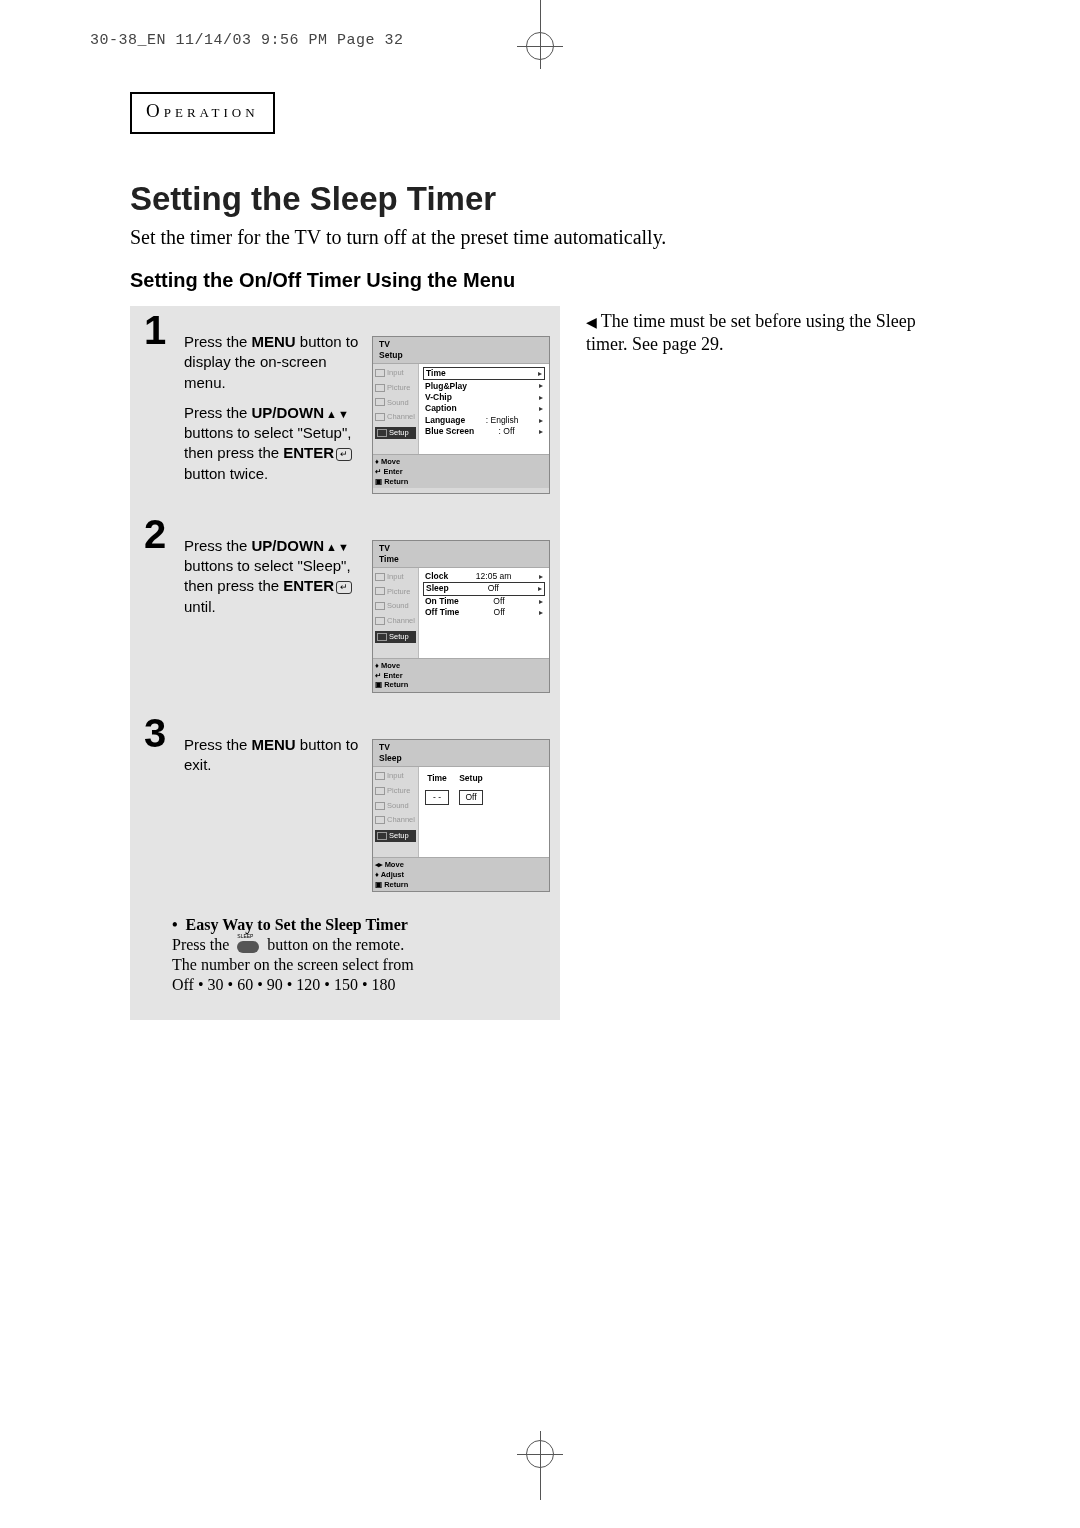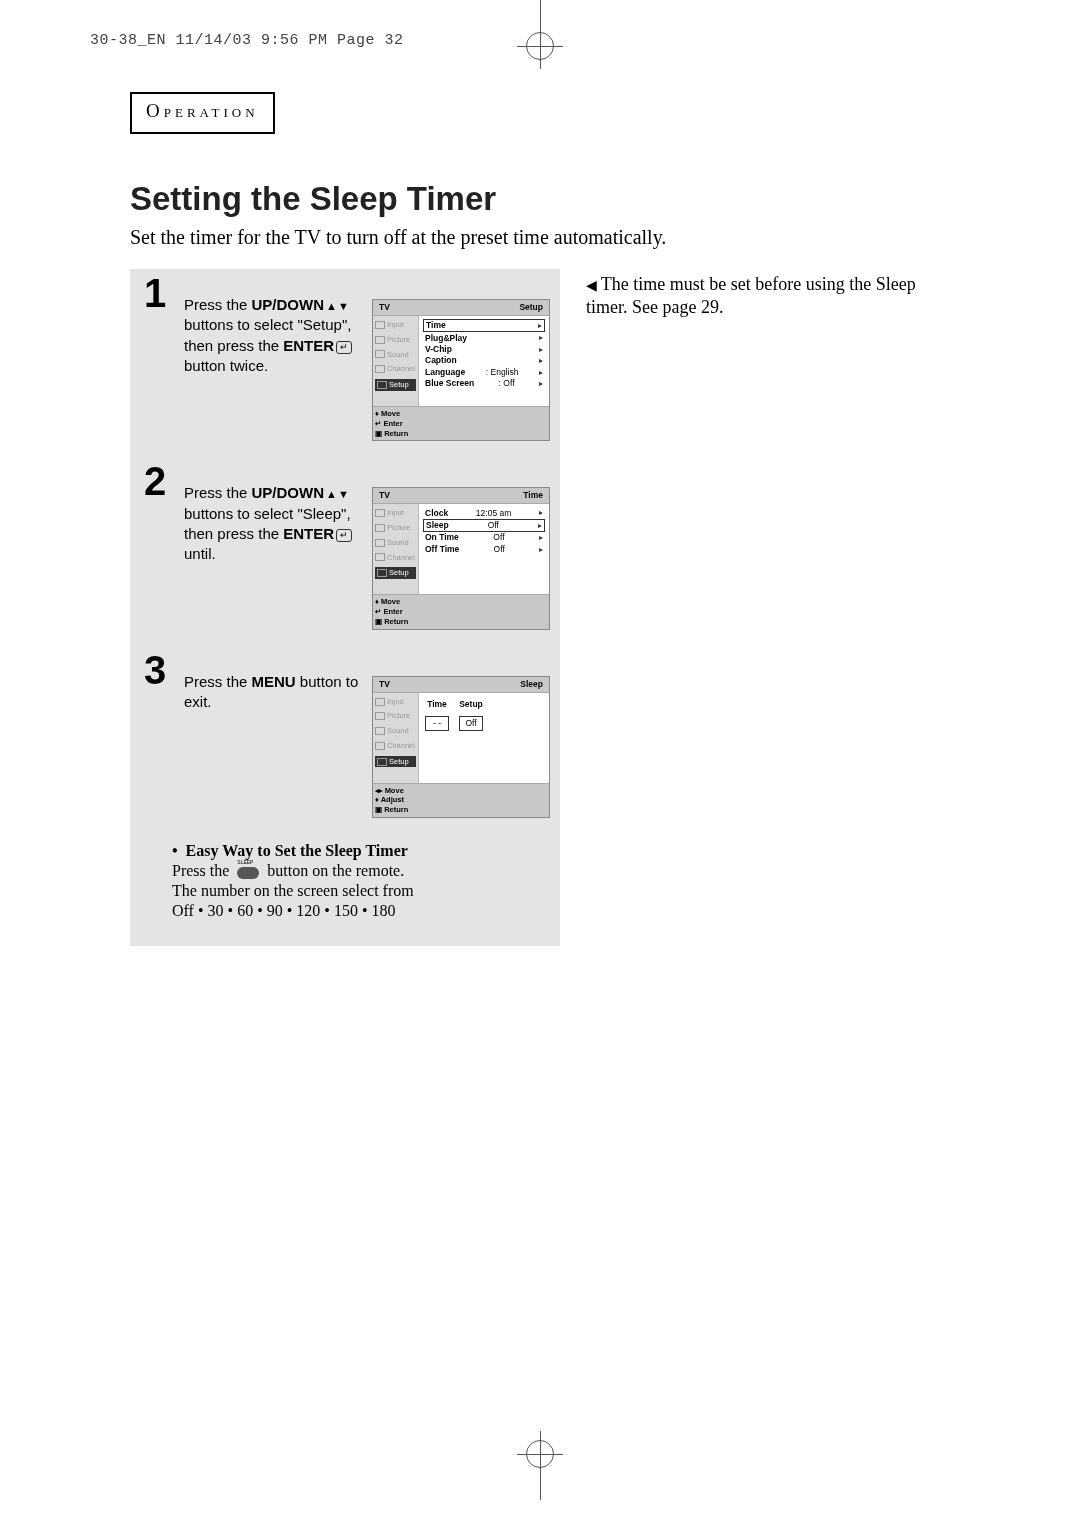--- a/index.html
+++ b/index.html
@@ -147,20 +147,21 @@
     margin-top: 22px;
     line-height: 1.3;
   }
   .osd .hdr {
     display: flex;
     justify-content: space-between;
     padding: 2px 6px;
     font-weight: bold;
     border-bottom: 1px solid #aaa;
     background: #c8c8c8;
+    flex-direction: column;
   }
   .osd .body { display: flex; min-height: 90px; }
   .osd .side {
     width: 46px;
     color: #999;
     padding: 4px 2px;
     font-size: 7.5px;
     border-right: 1px solid #bbb;
   }
   .osd .side div { display:flex; align-items:center; gap:2px; margin-bottom:5px;}
@@ -233,27 +234,31 @@
 
 <div class="page">
 
   <div class="section-box">
     <span>Operation</span>
   </div>
 
   <h1 class="title">Setting the Sleep Timer</h1>
   <p class="intro">Set the timer for the TV to turn off at the preset time automatically.</p>
 
+  <h2 class="sub">Setting the On/Off  Timer Using the Menu</h2>
 
   <div class="cols">
     <div class="leftcol">
 
       <div class="step">
         <div class="stepnum">1</div>
         <div class="stepbody">
+          <p>
+            <span>Press the </span><b>MENU</b><span> button to display the on-screen menu.</span>
+          </p>
           <p>
             <span>Press the </span><b class="udarrows">UP/DOWN</b><span> buttons to select "Setup", then press the </span><b>ENTER</b><span class="enterico">↵</span><span> button twice.</span>
           </p>
         </div>
         <div class="osd">
           <div class="hdr">
               <span>TV</span>
               <span>Setup</span>
             </div>
           <div class="body">

